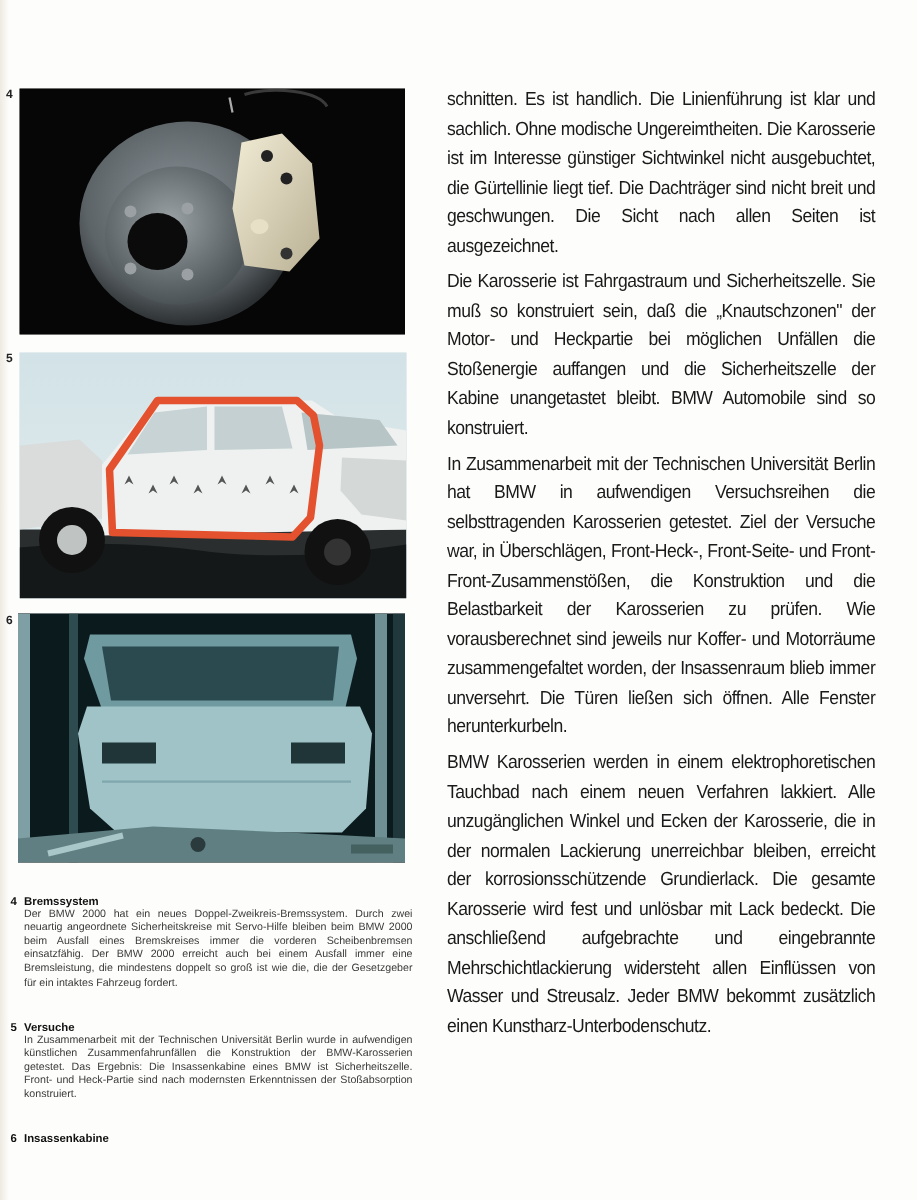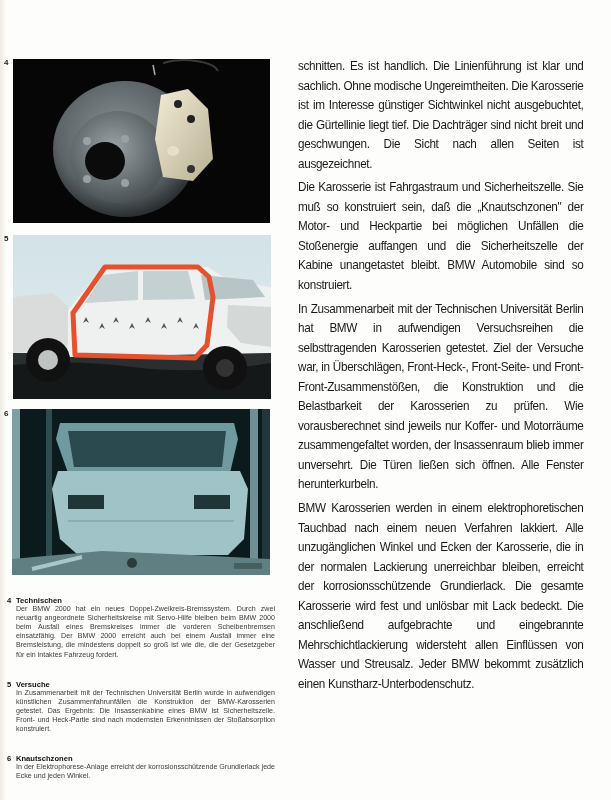--- a/index.html
+++ b/index.html
@@ -164,31 +164,30 @@
   <p>schnitten. Es ist handlich. Die Linienführung ist klar und sachlich. Ohne modische Ungereimtheiten. Die Karosserie ist im Interesse günstiger Sichtwinkel nicht ausgebuchtet, die Gürtellinie liegt tief. Die Dachträger sind nicht breit und geschwungen. Die Sicht nach allen Seiten ist ausgezeichnet.</p>
   <p>Die Karosserie ist Fahrgastraum und Sicherheitszelle. Sie muß so konstruiert sein, daß die „Knautschzonen" der Motor- und Heckpartie bei möglichen Unfällen die Stoßenergie auffangen und die Sicherheitszelle der Kabine unangetastet bleibt. BMW Automobile sind so konstruiert.</p>
   <p>In Zusammenarbeit mit der Technischen Universität Berlin hat BMW in aufwendigen Versuchsreihen die selbsttragenden Karosserien getestet. Ziel der Versuche war, in Überschlägen, Front-Heck-, Front-Seite- und Front-Front-Zusammenstößen, die Konstruktion und die Belastbarkeit der Karosserien zu prüfen. Wie vorausberechnet sind jeweils nur Koffer- und Motorräume zusammengefaltet worden, der Insassenraum blieb immer unversehrt. Die Türen ließen sich öffnen. Alle Fenster herunterkurbeln.</p>
   <p>BMW Karosserien werden in einem elektrophoretischen Tauchbad nach einem neuen Verfahren lakkiert. Alle unzugänglichen Winkel und Ecken der Karosserie, die in der normalen Lackierung unerreichbar bleiben, erreicht der korrosionsschützende Grundierlack. Die gesamte Karosserie wird fest und unlösbar mit Lack bedeckt. Die anschließend aufgebrachte und eingebrannte Mehrschichtlackierung widersteht allen Einflüssen von Wasser und Streusalz. Jeder BMW bekommt zusätzlich einen Kunstharz-Unterbodenschutz.</p>
 </div>
 
 <div class="captions">
   <div class="caption">
     <div class="caption-head">
       <span class="num">4</span>
-      <span>Technischen</span>
+      <span>Bremssystem</span>
     </div>
     <div class="caption-text">Der BMW 2000 hat ein neues Doppel-Zweikreis-Bremssystem. Durch zwei neuartig angeordnete Sicherheitskreise mit Servo-Hilfe bleiben beim BMW 2000 beim Ausfall eines Bremskreises immer die vorderen Scheibenbremsen einsatzfähig. Der BMW 2000 erreicht auch bei einem Ausfall immer eine Bremsleistung, die mindestens doppelt so groß ist wie die, die der Gesetzgeber für ein intaktes Fahrzeug fordert.</div>
   </div>
   <div class="caption">
     <div class="caption-head">
       <span class="num">5</span>
       <span>Versuche</span>
     </div>
     <div class="caption-text">In Zusammenarbeit mit der Technischen Universität Berlin wurde in aufwendigen künstlichen Zusammenfahrunfällen die Konstruktion der BMW-Karosserien getestet. Das Ergebnis: Die Insassenkabine eines BMW ist Sicherheitszelle. Front- und Heck-Partie sind nach modernsten Erkenntnissen der Stoßabsorption konstruiert.</div>
   </div>
   <div class="caption">
     <div class="caption-head">
       <span class="num">6</span>
-      <span>Knautschzonen</span>
+      <span>Insassenkabine</span>
     </div>
-    <div class="caption-text">In der Elektrophorese-Anlage erreicht der korrosionsschützende Grundierlack jede Ecke und jeden Winkel.</div>
   </div>
 </div>
 
 </body></html>

